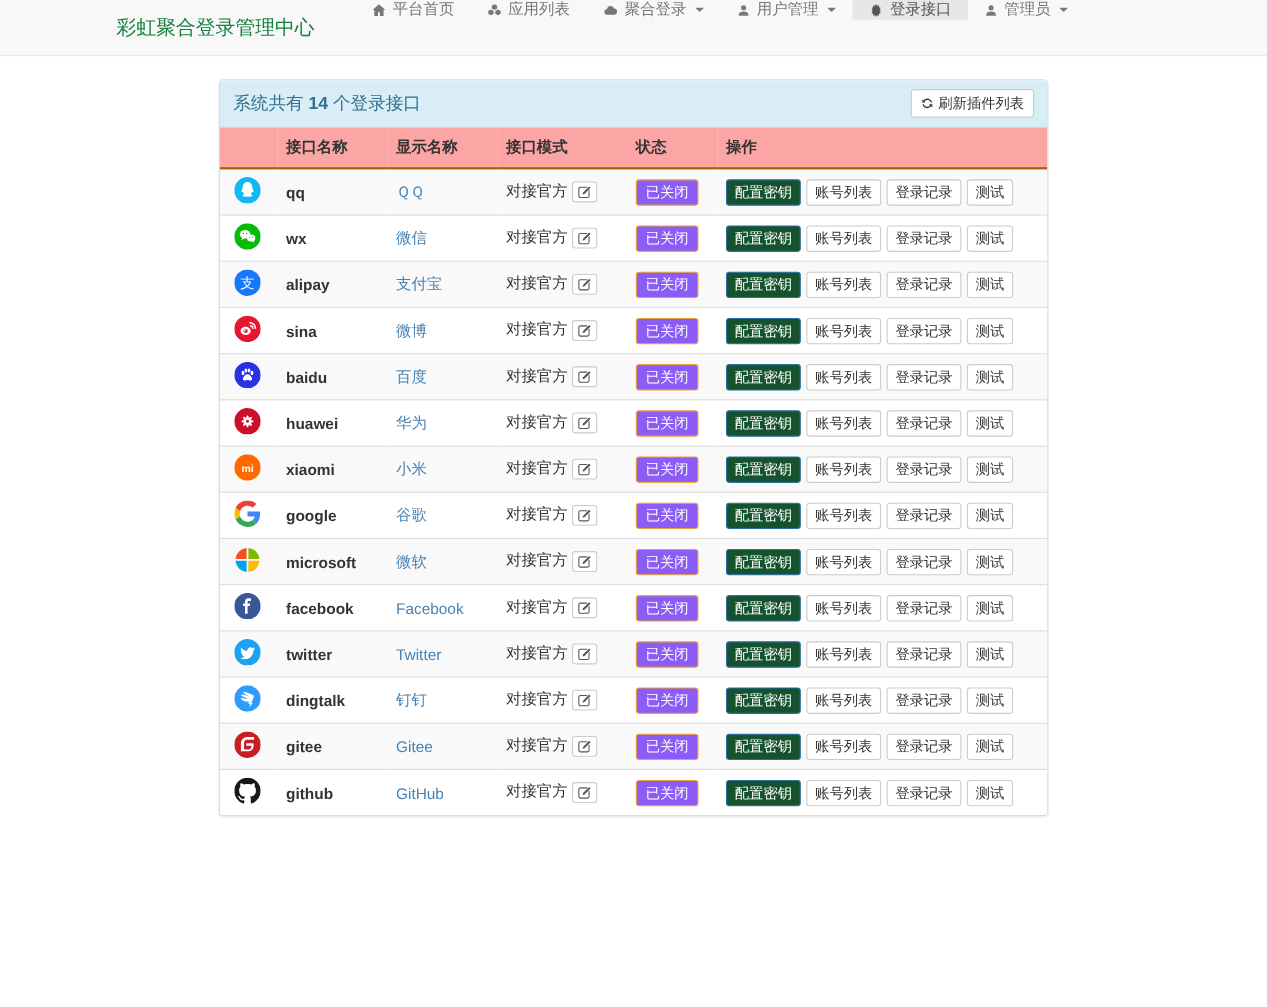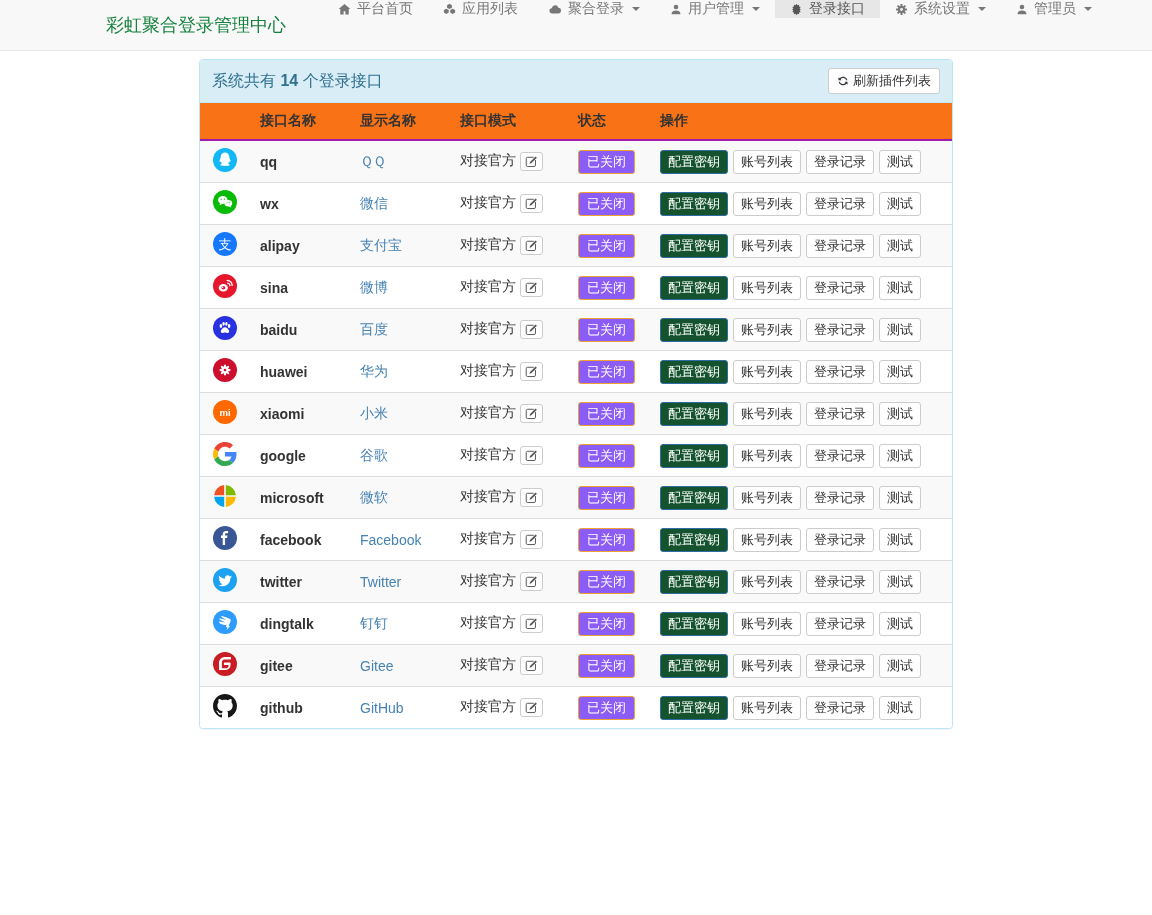--- a/index.html
+++ b/index.html
@@ -14,37 +14,37 @@
   .nav-items { display:flex; list-style:none; align-items:flex-start; }
   .nav-item { display:flex; align-items:center; gap:6px; padding:0 15px; color:#777;
     text-decoration:none; cursor:pointer; white-space:nowrap; }
   .nav-item.active { background:#e7e7e7; color:#555; }
   .nav-icon { display:inline-flex; align-items:center; }
   .nav-icon svg { display:block; }
   .caret { display:inline-block; width:0; height:0; border-left:4px solid transparent;
     border-right:4px solid transparent; border-top:4px solid currentColor; margin-left:2px; }
 
   
-  .main { width:754px; margin:8px auto 0; }
+  .main { width:754px; margin:21px auto 0; }
   .panel { border:1px solid #bce8f1; border-radius:4px; background:#fff;
     box-shadow:0 1px 1px rgba(0,0,0,.05); overflow:hidden; }
   .panel-heading { background:#d9edf7; color:#31708f; border-bottom:1px solid #bce8f1;
     padding:8px 12px; display:flex; justify-content:space-between; align-items:center; }
   .panel-title { font-size:16px; }
   .panel-title b { font-weight:bold; }
   .btn { display:inline-flex; align-items:center; gap:4px; font-size:13px; line-height:18px;
     padding:2px 7px; border-radius:3px; border:1px solid #ccc; background:#fff; color:#333;
     cursor:pointer; font-family:inherit; }
   .btn-primary { background:#14532d; border-color:#2e6da4; color:#fff; }
   .btn-refresh { padding:3px 8px; }
 
   
   table { width:100%; border-collapse:collapse; }
-  th { text-align:left; font-weight:bold; padding:9px 8px; border-bottom:2px solid #a21caf;
-    font-size:14px; color:#333; background:#f97316; }
+  th { text-align:left; font-weight:bold; padding:9px 8px; border-bottom:2px solid #a16207;
+    font-size:14px; color:#333; background:#fca5a5; }
   td { padding:7px 8px; border-top:1px solid #ddd; vertical-align:middle; }
   tbody tr:first-child td { border-top:none; }
   tbody tr:nth-child(odd) { background:#f9f9f9; }
   tbody tr:nth-child(even) { background:#fff; }
   .c-icon { width:52px; padding-left:13px; }
   .c-name { width:100px; font-weight:bold; }
   .c-disp { width:100px; }
   .c-mode { width:118px; }
   .c-status { width:82px; }
   .brand-icon { display:inline-block; width:24px; height:24px; }
@@ -107,40 +107,20 @@
           </a>
         </li>
         <li>
           <a class="nav-item active">
             <span class="nav-icon">
               <svg viewBox="0 0 16 16" width="13" height="13" fill="currentColor">
                 <path d="M8 .8l1.1 1.9 2.1-.6-.1 2.2 2.1.7-1.4 1.7L13.4 8l-1.6 1.3 1.4 1.7-2.1.7.1 2.2-2.1-.6L8 15.2l-1.1-1.9-2.1.6.1-2.2-2.1-.7 1.4-1.7L2.6 8l1.6-1.3L2.8 5l2.1-.7-.1-2.2 2.1.6L8 .8z"></path>
               </svg>
             </span>
             <span class="nav-label">登录接口</span>
-          </a>
-        </li>
-        <li>
-          <a class="nav-item">
-            <span class="nav-icon">
-              <svg viewBox="0 0 16 16" width="13" height="13">
-                <g fill="currentColor">
-                  <circle cx="8" cy="8" r="4.4"></circle>
-                  <g stroke="currentColor" stroke-width="2.4">
-                    <line x1="8" y1="1.2" x2="8" y2="14.8"></line>
-                    <line x1="1.2" y1="8" x2="14.8" y2="8"></line>
-                    <line x1="3.2" y1="3.2" x2="12.8" y2="12.8"></line>
-                    <line x1="12.8" y1="3.2" x2="3.2" y2="12.8"></line>
-                  </g>
-                  <circle cx="8" cy="8" r="1.7" fill="#f8f8f8"></circle>
-                </g>
-              </svg>
-            </span>
-            <span class="nav-label">系统设置</span>
-            <span class="caret"></span>
           </a>
         </li>
         <li>
           <a class="nav-item">
             <span class="nav-icon">
               <svg viewBox="0 0 16 16" width="12" height="13" fill="currentColor">
                 <path d="M8 7.8a3.1 3.1 0 1 0 0-6.2 3.1 3.1 0 0 0 0 6.2zm0 1.6c-3.2 0-5.8 1.6-5.8 3.6v1.4h11.6V13c0-2-2.6-3.6-5.8-3.6z"></path>
               </svg>
             </span>
             <span class="nav-label">管理员</span>

